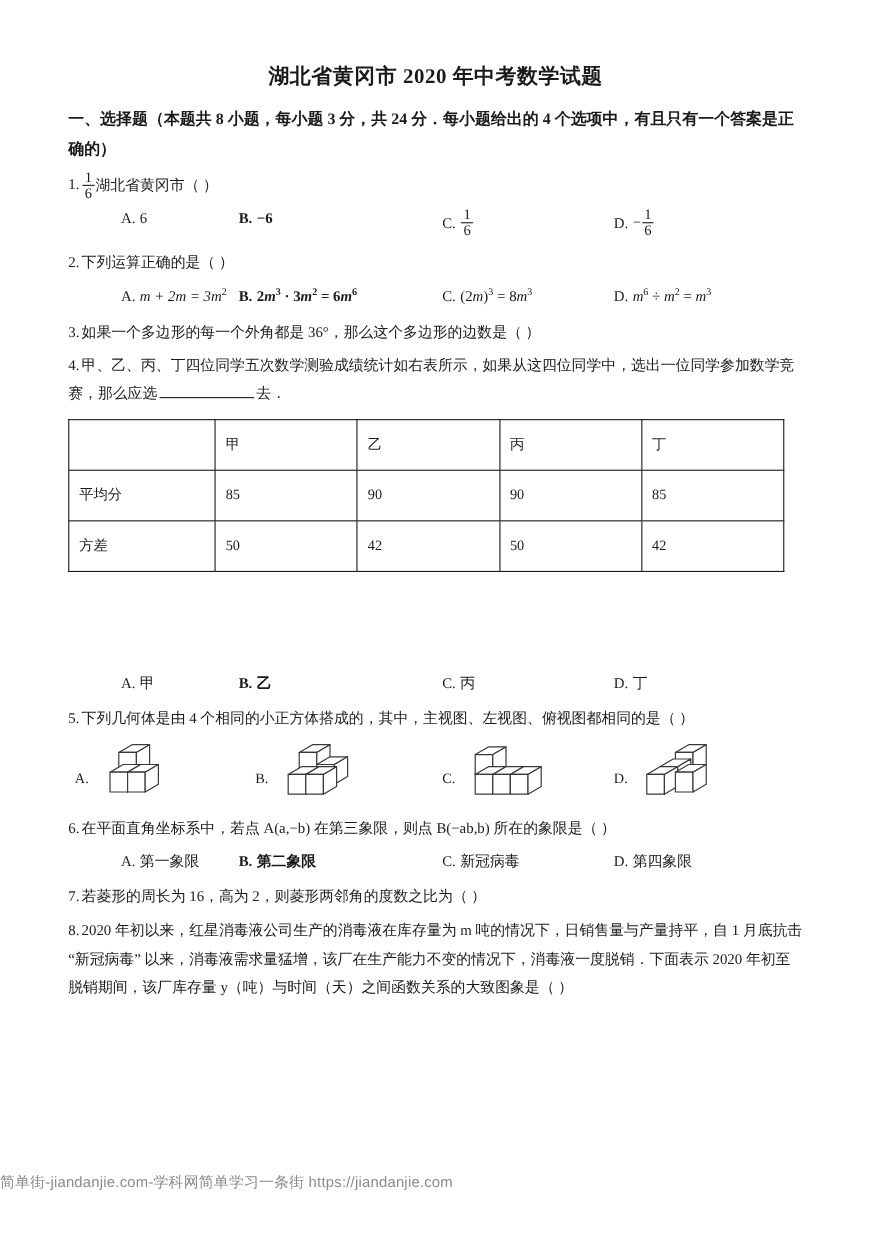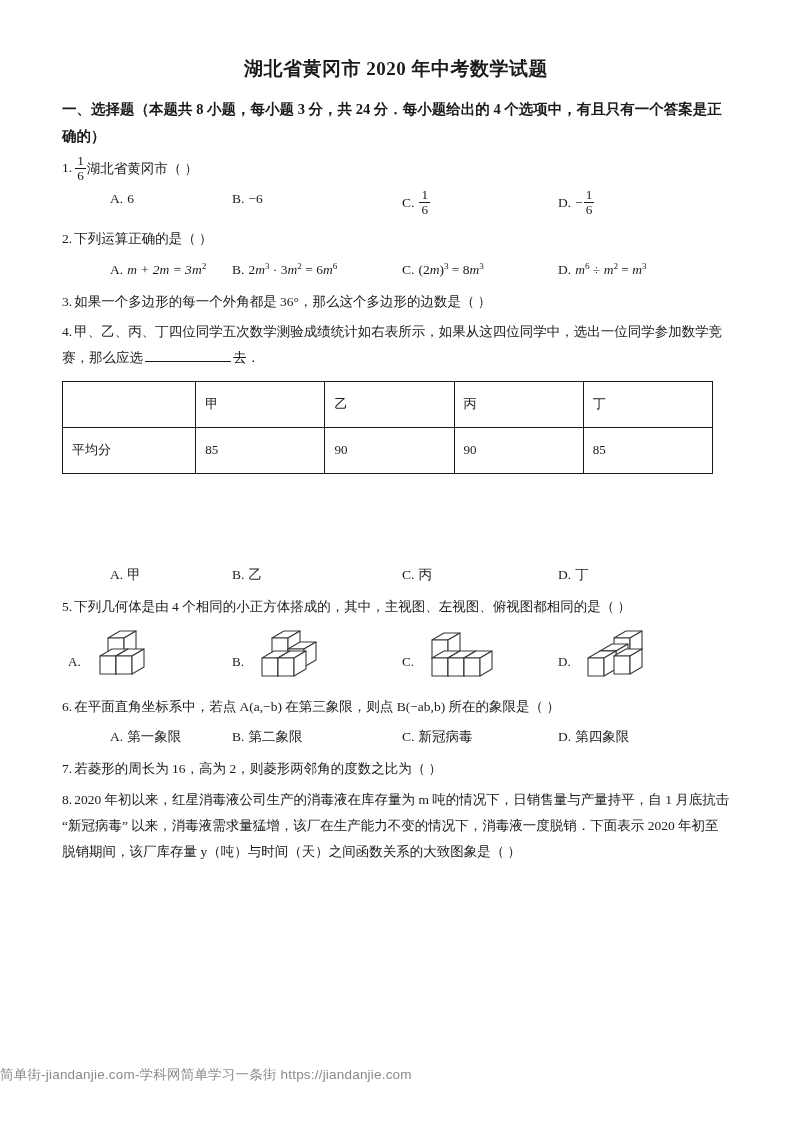--- a/index.html
+++ b/index.html
@@ -77,21 +77,21 @@
   }
   .opts.tall { height: 34px; }
   .opt {
     position: absolute;
     top: 0;
     white-space: nowrap;
     line-height: 1.6;
   }
   .opt-lbl { margin-right: 4px; }
   .c0 { left: 0; margin-left: 48px; }
-  .c1 { left: 170px; }
+  .c1 { left: 155px; font-weight: bold; }
   .c2 { left: 340px; }
   .c3 { left: 496px; }
 
   
   .mi { font-family: "Liberation Serif", serif; font-style: italic; }
   sup.exp {
     font-size: 0.68em;
     vertical-align: super;
     font-style: normal;
   }
@@ -226,20 +226,27 @@
           <td>丙</td>
           <td>丁</td>
         </tr>
         <tr>
           <td>平均分</td>
           <td>85</td>
           <td>90</td>
           <td>90</td>
           <td>85</td>
         </tr>
+        <tr>
+          <td>方差</td>
+          <td>50</td>
+          <td>42</td>
+          <td>50</td>
+          <td>42</td>
+        </tr>
       </tbody>
     </table>
 
     <div class="after-table-gap"></div>
 
     <div class="opts">
       <span class="opt c0"><span class="opt-lbl">A.</span><span>甲</span></span>
       <span class="opt c1"><span class="opt-lbl">B.</span><span>乙</span></span>
       <span class="opt c2"><span class="opt-lbl">C.</span><span>丙</span></span>
       <span class="opt c3"><span class="opt-lbl">D.</span><span>丁</span></span>

